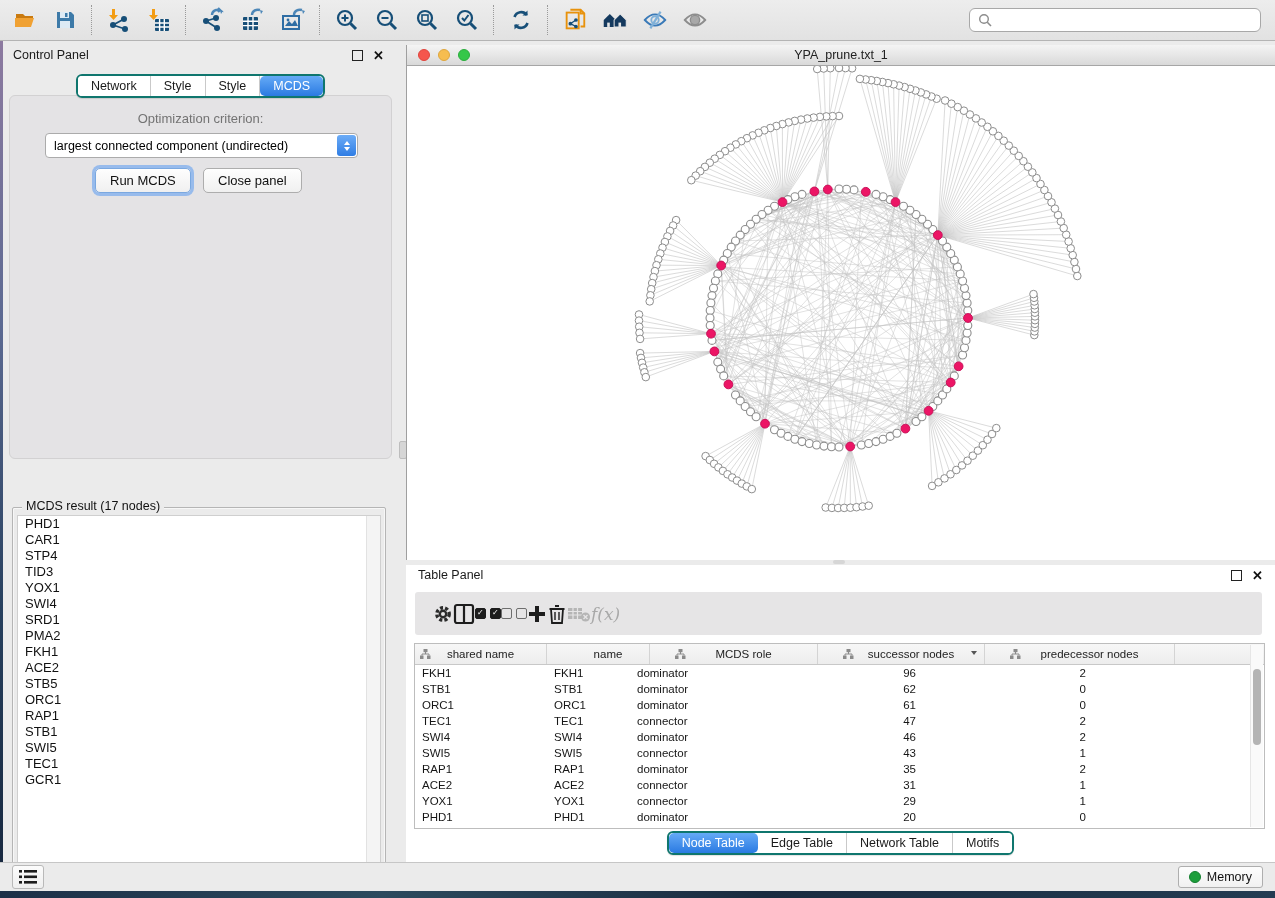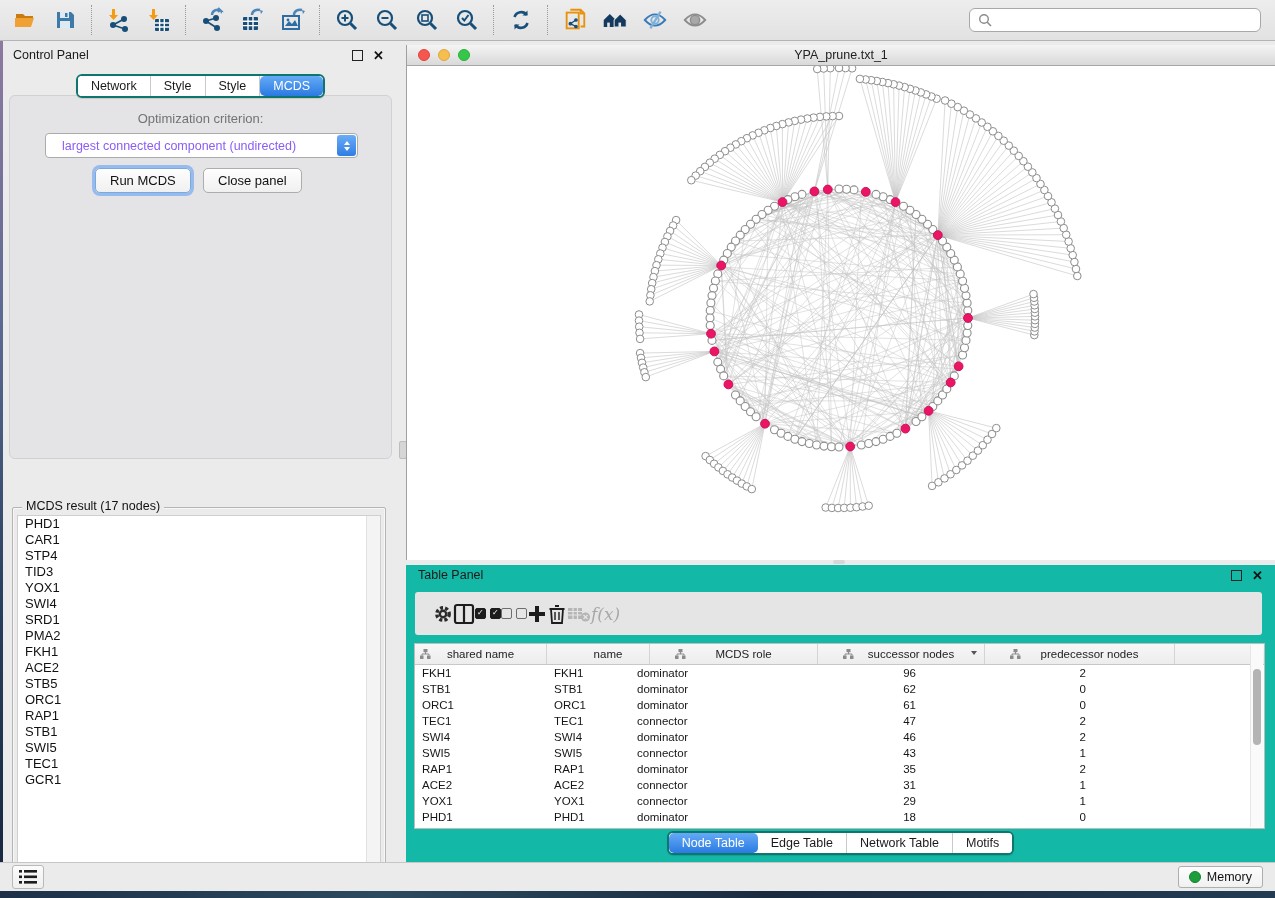--- a/index.html
+++ b/index.html
@@ -28,21 +28,21 @@
   .close-icon{font-size:13px;font-weight:bold;color:#111;cursor:pointer;line-height:1;}
   #cp-header{left:10px;top:7px;right:14px;display:flex;justify-content:space-between;align-items:center;}
   #cp-tabs{top:33px;left:0;width:100%;display:flex;justify-content:center;z-index:3;}
   .tabstrip{display:flex;border:2px solid #0f766e;border-radius:6px;overflow:hidden;background:#fff;box-shadow:0 1px 1px rgba(0,0,0,.12);}
   .tab{padding:3px 13px;font-size:12.5px;color:#1a1a1a;background:#fff;border-right:1px solid #c9c9c9;cursor:pointer;}
   .tab:last-child{border-right:none;}
   .tab.selected{background:linear-gradient(#65aaf6,#2a7ae2);color:#fff;border-radius:5px;margin:0;border-right:none;}
   #cp-card{left:6px;top:54px;width:381px;height:362px;background:#e4e3e5;border:1px solid #d2d1d2;border-radius:6px;}
   #opt-label{top:70px;left:0;width:100%;text-align:center;font-size:13px;color:#737373;}
   #opt-select{top:92px;left:42px;width:313px;height:25px;background:#fff;border:1px solid #ababab;border-radius:4px;display:flex;align-items:center;cursor:pointer;box-sizing:border-box;}
-  #opt-select .sel-text{flex:1;font-size:12.5px;padding:0 16px;color:#8b5cf6;white-space:nowrap;}
+  #opt-select .sel-text{flex:1;font-size:12.5px;padding:0 8px;color:#000000;white-space:nowrap;}
   .sel-stepper{width:19px;height:21px;margin-right:1px;border-radius:3px;background:linear-gradient(#6cacf7,#2f7de4);display:flex;flex-direction:column;align-items:center;justify-content:center;gap:2px;}
   .sel-stepper i{display:block;width:0;height:0;border-left:3.5px solid transparent;border-right:3.5px solid transparent;}
   .sel-stepper .up{border-bottom:4px solid #fff;}
   .sel-stepper .down{border-top:4px solid #fff;}
   .btn{background:linear-gradient(#fefefe,#f0f0f0);border:1px solid #adadad;border-radius:5px;font-size:13px;color:#111;padding:4px 14px;cursor:pointer;font-family:"Liberation Sans",sans-serif;}
   #run-btn{top:127px;left:92px;box-shadow:0 0 0 3px rgba(100,160,240,.6);border-color:#7aa8e0;}
   #close-btn{top:127px;left:200px;}
   #mcds-group{left:9px;top:446px;width:372px;height:377px;border:1px solid #b5b5b5;border-radius:2px;box-shadow:inset 0 0 0 1px rgba(255,255,255,.6);margin-top:20px;}
   #mcds-title{position:absolute;top:-9px;left:9px;background:#ebebeb;padding:0 4px;font-size:12.5px;color:#111;}
   #mcds-list{position:absolute;left:4px;top:7px;right:4px;bottom:5px;background:#fff;border:1px solid #cfcfcf;overflow:hidden;}
@@ -60,21 +60,21 @@
   #net-titlebar{left:0;top:0;width:100%;height:21px;background:linear-gradient(#f4f4f4,#d9d9d9);border-bottom:1px solid #a6a6a6;display:flex;align-items:center;box-sizing:border-box;}
   .traffic{display:flex;gap:8px;margin-left:11px;}
   .traffic i{width:12px;height:12px;border-radius:50%;display:block;}
   .t-red{background:#f5564d;border:1px solid #e0443c;box-sizing:border-box;}
   .t-yellow{background:#f6bd4f;border:1px solid #dfa63c;box-sizing:border-box;}
   .t-green{background:#35c749;border:1px solid #2aad3c;box-sizing:border-box;}
   #net-title{position:absolute;left:0;right:0;text-align:center;font-size:12.5px;color:#222;}
   #net-canvas{left:0;top:21px;width:867px;height:493px;background:#fff;}
 
   
-  #table-panel{left:406px;top:565px;width:869px;height:297px;background:#14b8a6;}
+  #table-panel{left:406px;top:565px;width:869px;height:297px;background:#ffffff;}
   #tp-header{left:12px;top:3px;right:12px;display:flex;justify-content:space-between;align-items:center;}
   #tp-toolbar{left:9px;top:27px;right:13px;height:43px;background:#e6e5e6;border-radius:3px;display:flex;align-items:center;padding:0 18px;}
   .tpt-btn{display:flex;align-items:center;justify-content:center;cursor:pointer;}
   .cb-pair{display:flex;gap:4px;}
   .cb{width:11px;height:11px;border:1.6px solid #1d1d1d;border-radius:2px;box-sizing:border-box;}
   .cb.checked{background:#1d1d1d;position:relative;}
   .cb.checked::after{content:"✓";color:#fff;font-size:8px;position:absolute;left:1px;top:-1px;}
   .fx{font-family:"DejaVu Serif",serif;font-style:italic;font-size:17px;color:#a8a8a8;}
   #tp-table{left:8px;top:78px;width:851px;height:186px;background:#fff;border:1px solid #bdbdbd;box-sizing:border-box;overflow:hidden;}
   #tp-colhead{display:flex;height:20px;background:linear-gradient(#f7f7f7,#ededed);border-bottom:1px solid #c8c8c8;gap:20px;}
@@ -752,21 +752,21 @@
             <div class="tcell left" style="width: 132px;">YOX1</div>
             <div class="tcell left" style="width: 83px;">YOX1</div>
             <div class="tcell left" style="width: 148px;">connector</div>
             <div class="tcell right" style="width: 147px;">29</div>
             <div class="tcell right" style="width: 170px;">1</div>
           </div>
           <div class="trow">
             <div class="tcell left" style="width: 132px;">PHD1</div>
             <div class="tcell left" style="width: 83px;">PHD1</div>
             <div class="tcell left" style="width: 148px;">dominator</div>
-            <div class="tcell right" style="width: 147px;">18</div>
+            <div class="tcell right" style="width: 147px;">20</div>
             <div class="tcell right" style="width: 170px;">0</div>
           </div>
         </div>
       <div id="tp-scroll">
           <div id="tp-thumb"></div>
         </div>
     </div>
     <div id="tp-tabs" class="abs">
         <div class="tabstrip" id="tp-tabstrip">
           <div class="tab selected">Node Table</div>

